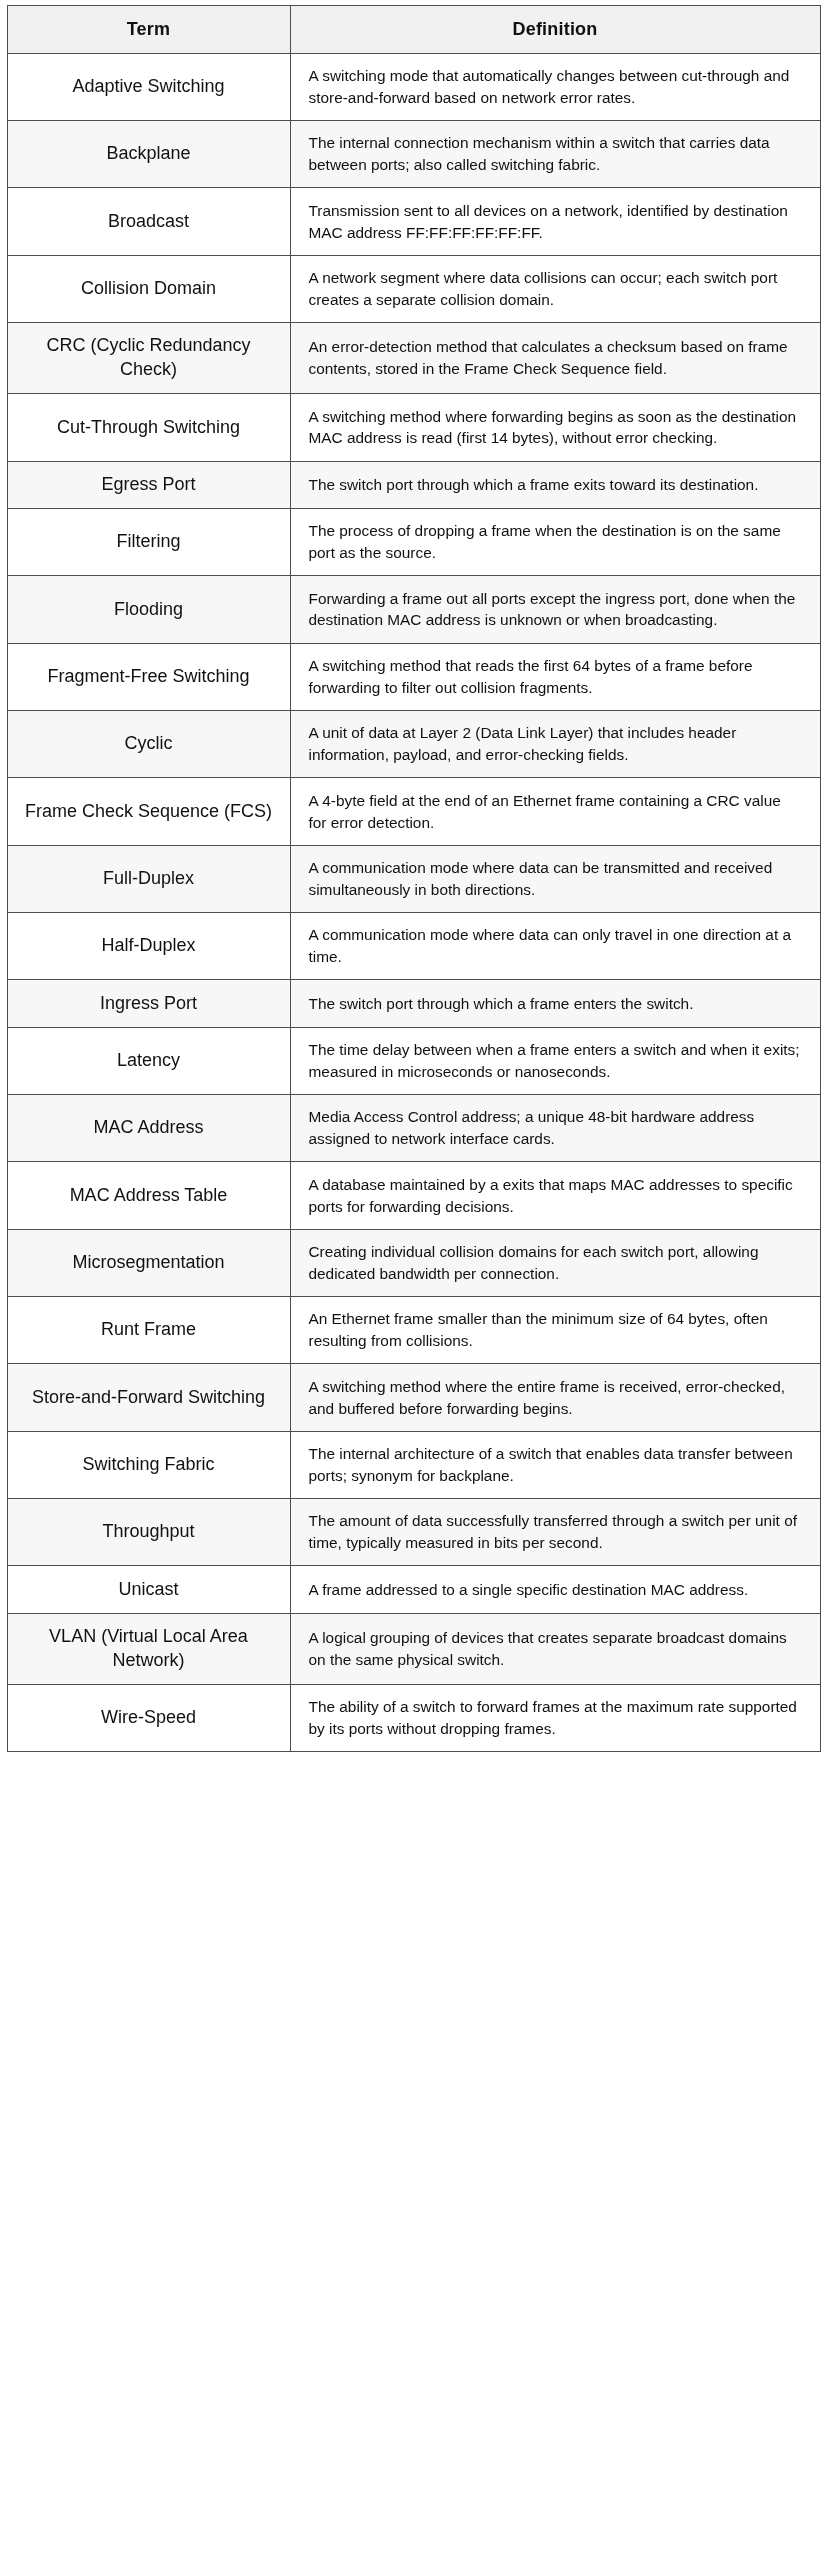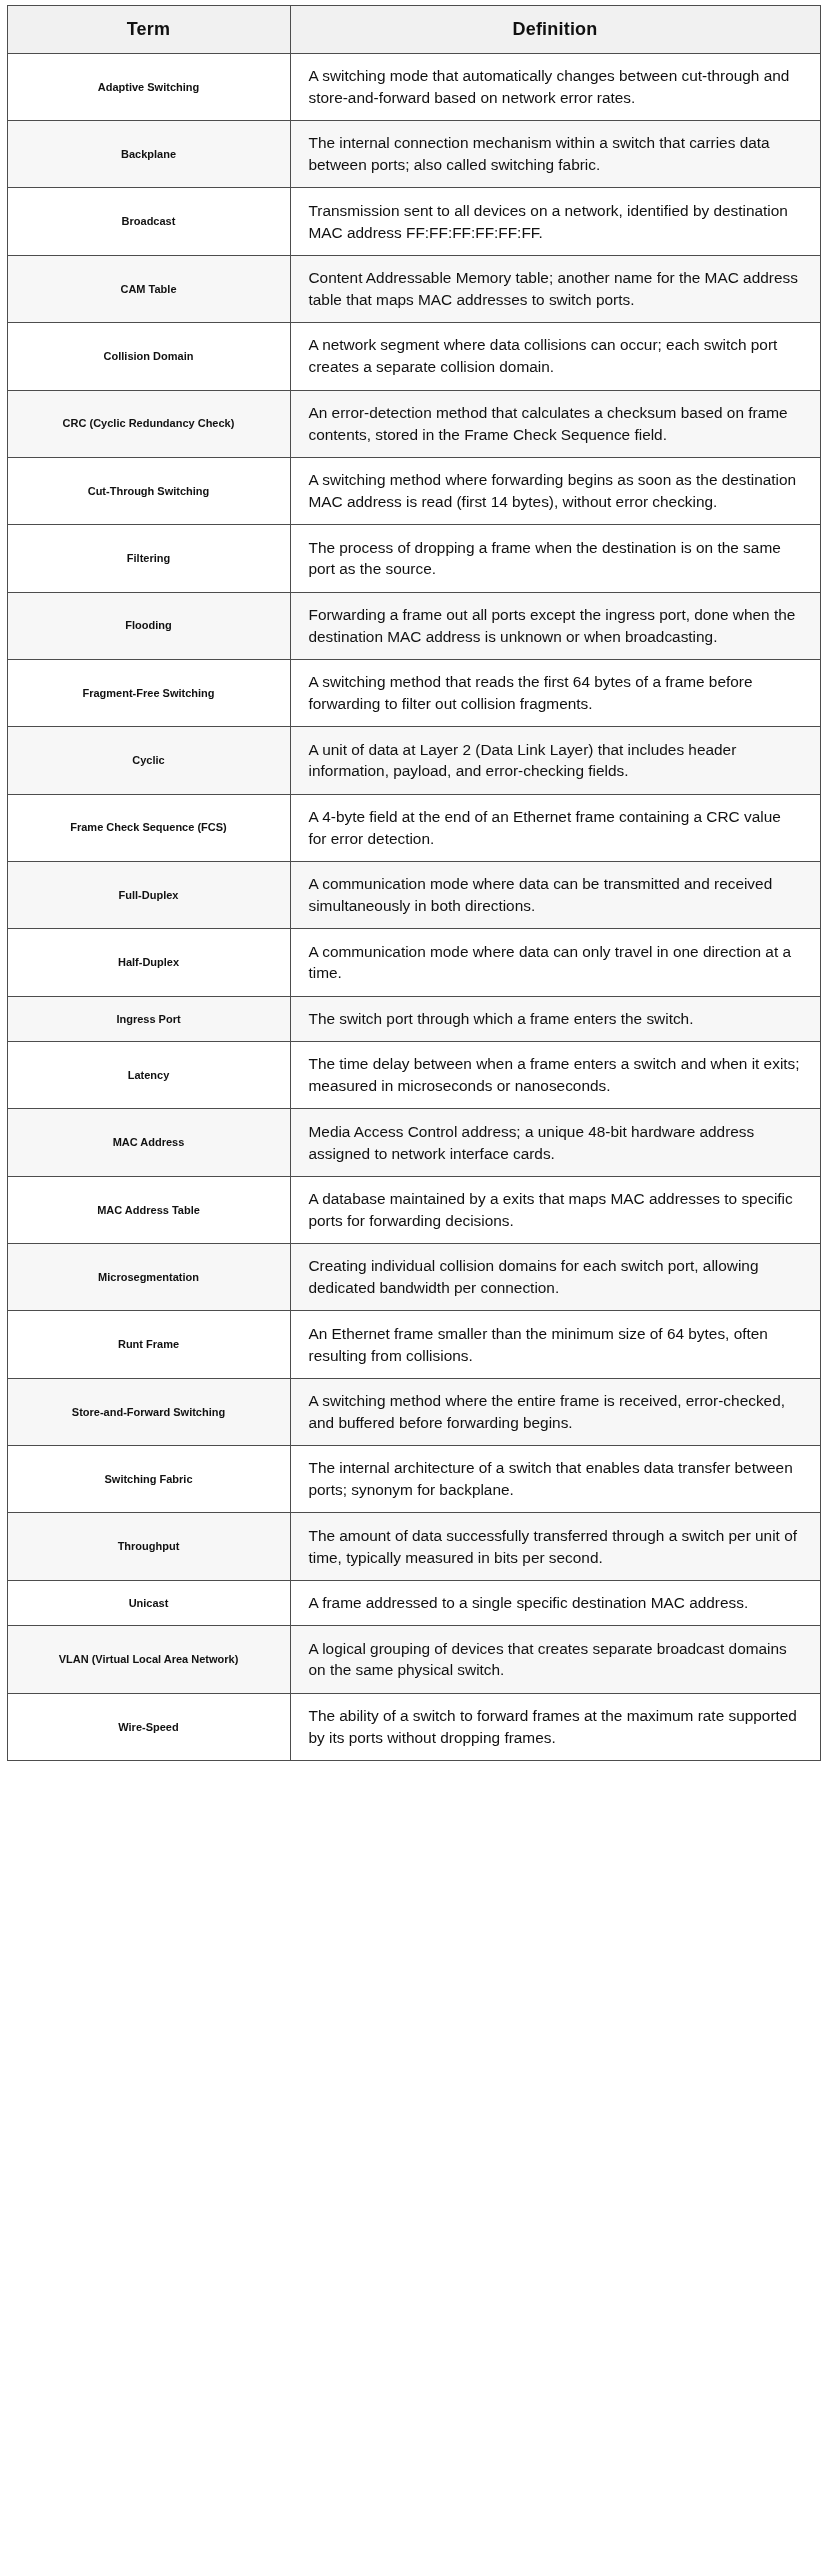--- a/index.html
+++ b/index.html
@@ -36,22 +36,22 @@
     text-align: center;
     padding: 13px 8px;
     letter-spacing: 0.2px;
   }
   tbody td {
     border: 1.6px solid #4d4d4d;
     vertical-align: middle;
     color: #111111;
   }
   tbody td.term {
-    font-weight: bold;
-    font-size: 11px;
+    font-weight: normal;
+    font-size: 18px;
     text-align: center;
     padding: 11.3px 9.7px;
     line-height: 1.32;
   }
   tbody td.definition {
     font-weight: normal;
     font-size: 15.4px;
     text-align: left;
     padding: 11.3px 18px;
     line-height: 1.42;
@@ -80,35 +80,35 @@
           <td class="definition">A switching mode that automatically changes between cut-through and store-and-forward based on network error rates.</td>
         </tr>
         <tr class="odd">
           <td class="term">Backplane</td>
           <td class="definition">The internal connection mechanism within a switch that carries data between ports; also called switching fabric.</td>
         </tr>
         <tr class="even">
           <td class="term">Broadcast</td>
           <td class="definition">Transmission sent to all devices on a network, identified by destination MAC address FF:FF:FF:FF:FF:FF.</td>
         </tr>
-        <tr class="odd">
-          <td class="term">CAM Table</td>
-          <td class="definition">Content Addressable Memory table; another name for the MAC address table that maps MAC addresses to switch ports.</td>
-        </tr>
         <tr class="even">
           <td class="term">Collision Domain</td>
           <td class="definition">A network segment where data collisions can occur; each switch port creates a separate collision domain.</td>
         </tr>
         <tr class="odd">
           <td class="term">CRC (Cyclic Redundancy Check)</td>
           <td class="definition">An error-detection method that calculates a checksum based on frame contents, stored in the Frame Check Sequence field.</td>
         </tr>
         <tr class="even">
           <td class="term">Cut-Through Switching</td>
           <td class="definition">A switching method where forwarding begins as soon as the destination MAC address is read (first 14 bytes), without error checking.</td>
+        </tr>
+        <tr class="odd">
+          <td class="term">Egress Port</td>
+          <td class="definition">The switch port through which a frame exits toward its destination.</td>
         </tr>
         <tr class="even">
           <td class="term">Filtering</td>
           <td class="definition">The process of dropping a frame when the destination is on the same port as the source.</td>
         </tr>
         <tr class="odd">
           <td class="term">Flooding</td>
           <td class="definition">Forwarding a frame out all ports except the ingress port, done when the destination MAC address is unknown or when broadcasting.</td>
         </tr>
         <tr class="even">

